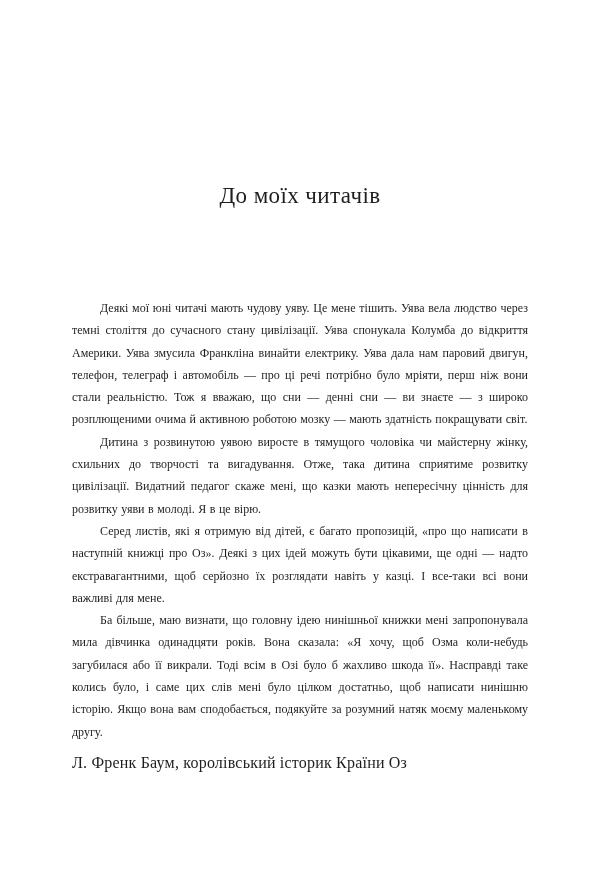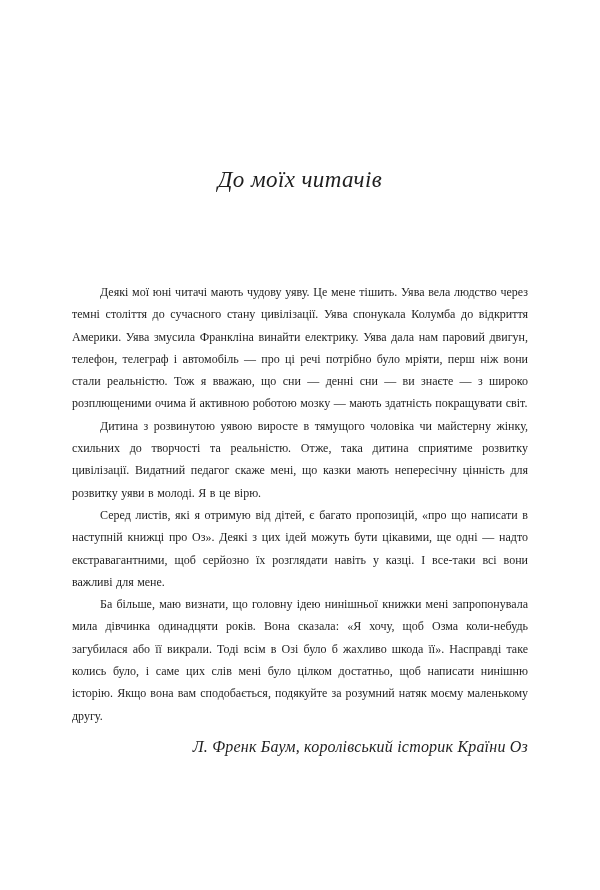--- a/index.html
+++ b/index.html
@@ -18,49 +18,47 @@
       box-sizing: border-box;
       width: 600px;
       height: 890px;
       padding: 167px 72px 0 72px;
       overflow: hidden;
       background: #ffffff;
     }
     .chapter-title {
       font-size: 23px;
       font-weight: normal;
-      font-style: italic;
       text-align: center;
-      margin: 0 0 88px 0;
+      margin: 16px 0 88px 0;
       letter-spacing: 0.4px;
     }
     .text-block p {
       margin: 0;
       font-size: 12px;
       line-height: 22.3px;
       text-align: justify;
       text-indent: 28px;
       word-spacing: 0.5px;
     }
     .signature {
       margin: 9px 0 16px 0;
       font-size: 16px;
       line-height: 22px;
-      font-style: italic;
-      text-align: right;
+      text-align: left;
       letter-spacing: 0.2px;
     }
   </style>
 </head>
 <body>
 
 <div class="page">
   <h1 class="chapter-title">До моїх читачів</h1>
 
   <div class="text-block">
     <p>Деякі мої юні читачі мають чудову уяву. Це мене тішить. Уява вела людство через темні століття до сучасного стану цивілізації. Уява спонукала Колумба до відкриття Америки. Уява змусила Франкліна винайти електрику. Уява дала нам паровий двигун, телефон, телеграф і автомобіль — про ці речі потрібно було мріяти, перш ніж вони стали реальністю. Тож я вважаю, що сни — денні сни — ви знаєте — з широко розплющеними очима й активною роботою мозку — мають здатність покращувати світ.</p>
-    <p>Дитина з розвинутою уявою виросте в тямущого чоловіка чи майстерну жінку, схильних до творчості та реальністю. Отже, така дитина сприятиме розвитку цивілізації. Видатний педагог скаже мені, що казки мають непересічну цінність для розвитку уяви в молоді. Я в це вірю.</p>
+    <p>Дитина з розвинутою уявою виросте в тямущого чоловіка чи майстерну жінку, схильних до творчості та вигадування. Отже, така дитина сприятиме розвитку цивілізації. Видатний педагог скаже мені, що казки мають непересічну цінність для розвитку уяви в молоді. Я в це вірю.</p>
     <p>Серед листів, які я отримую від дітей, є багато пропозицій, «про що написати в наступній книжці про Оз». Деякі з цих ідей можуть бути цікавими, ще одні — надто екстравагантними, щоб серйозно їх розглядати навіть у казці. І все-таки всі вони важливі для мене.</p>
     <p>Ба більше, маю визнати, що головну ідею нинішньої книжки мені запропонувала мила дівчинка одинадцяти років. Вона сказала: «Я хочу, щоб Озма коли-небудь загубилася або її викрали. Тоді всім в Озі було б жахливо шкода її». Насправді таке колись було, і саме цих слів мені було цілком достатньо, щоб написати нинішню історію. Якщо вона вам сподобається, подякуйте за розумний натяк моєму маленькому другу.</p>
   </div>
 
   <p class="signature">Л. Френк Баум, королівський історик Країни Оз</p>
 </div>
 
 </body></html>

